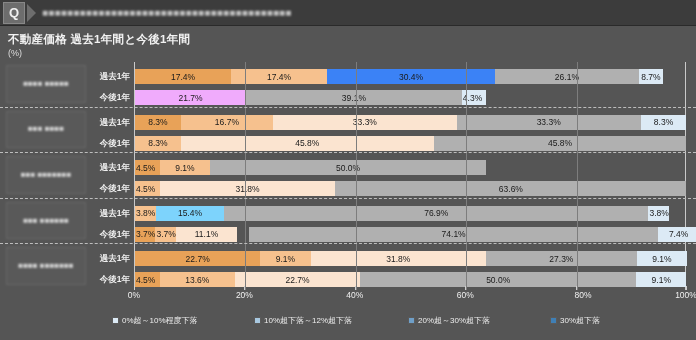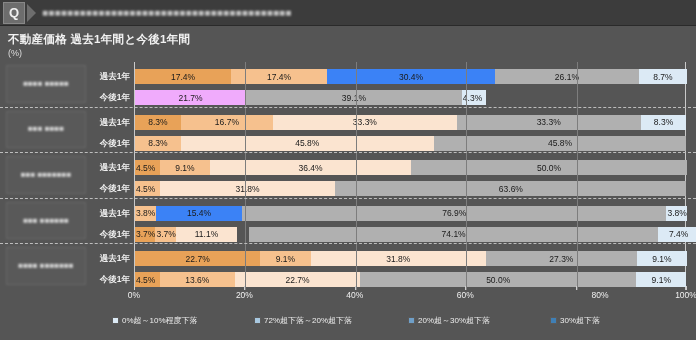--- a/index.html
+++ b/index.html
@@ -237,21 +237,21 @@
       <div class="ser-label" style="top: 166.8px;">今後1年</div>
       <div class="ser-label" style="top: 191.4px;">過去1年</div>
       <div class="ser-label" style="top: 212.4px;">今後1年</div>
     </div>
   <div class="plot" id="plot">
       <div class="bar" style="top: 7px;">
         <div class="seg" style="width: 96.048px; background: rgb(232, 162, 88);">17.4%</div>
         <div class="seg" style="width: 96.048px; background: rgb(246, 193, 142);">17.4%</div>
         <div class="seg" style="width: 167.808px; background: #3b82f6;">30.4%</div>
         <div class="seg" style="width: 144.072px; background: rgb(176, 176, 176);">26.1%</div>
-        <div class="seg" style="width: 48px; background: rgb(220, 234, 245);">8.7%</div>
+        <div class="seg" style="width: 24px; background: rgb(220, 234, 245);">8.7%</div>
       </div>
       <div class="bar" style="top: 28px;">
         <div class="seg" style="width: 111px; background: #f0abfc;">21.7%</div>
         <div class="seg" style="width: 215.832px; background: rgb(176, 176, 176);">39.1%</div>
         <div class="seg tiny" style="width: 23.736px; background: rgb(220, 234, 245);">4.3%</div>
       </div>
       <div class="bar" style="top: 52.6px;">
         <div class="seg" style="width: 45.816px; background: rgb(232, 162, 88);">8.3%</div>
         <div class="seg" style="width: 92.184px; background: rgb(246, 193, 142);">16.7%</div>
         <div class="seg" style="width: 183.816px; background: rgb(251, 228, 208);">33.3%</div>
@@ -259,31 +259,30 @@
         <div class="seg" style="width: 45.816px; background: rgb(220, 234, 245);">8.3%</div>
       </div>
       <div class="bar" style="top: 73.6px;">
         <div class="seg" style="width: 45.816px; background: rgb(246, 193, 142);">8.3%</div>
         <div class="seg" style="width: 252.816px; background: rgb(251, 228, 208);">45.8%</div>
         <div class="seg" style="width: 252.816px; background: rgb(176, 176, 176);">45.8%</div>
       </div>
       <div class="bar" style="top: 98.2px;">
         <div class="seg tiny" style="width: 24.84px; background: rgb(232, 162, 88);">4.5%</div>
         <div class="seg" style="width: 50.232px; background: rgb(246, 193, 142);">9.1%</div>
-        <div class="seg" style="width: 200.928px; background: rgb(251, 228, 208);">36.4%</div>
         <div class="seg" style="width: 276px; background: rgb(176, 176, 176);">50.0%</div>
       </div>
       <div class="bar" style="top: 119.2px;">
         <div class="seg tiny" style="width: 24.84px; background: rgb(246, 193, 142);">4.5%</div>
         <div class="seg" style="width: 175.536px; background: rgb(251, 228, 208);">31.8%</div>
         <div class="seg" style="width: 351.072px; background: rgb(176, 176, 176);">63.6%</div>
       </div>
       <div class="bar" style="top: 143.8px;">
         <div class="seg tiny" style="width: 20.976px; background: rgb(246, 193, 142);">3.8%</div>
-        <div class="seg" style="width: 86px; background: #3b82f6;">15.4%</div>
+        <div class="seg" style="width: 68px; background: #7dd3fc;">15.4%</div>
         <div class="seg" style="width: 424.488px; background: rgb(176, 176, 176);">76.9%</div>
         <div class="seg tiny" style="width: 20.976px; background: rgb(220, 234, 245);">3.8%</div>
       </div>
       <div class="bar" style="top: 164.8px;">
         <div class="seg tiny" style="width: 20.424px; background: rgb(232, 162, 88);">3.7%</div>
         <div class="seg tiny" style="width: 20.424px; background: rgb(246, 193, 142);">3.7%</div>
         <div class="seg" style="width: 61.272px; background: rgb(251, 228, 208);">11.1%</div>
         <div class="seg" style="width: 409.032px; background: rgb(176, 176, 176); margin-left: 12px;">74.1%</div>
         <div class="seg" style="width: 40.848px; background: rgb(220, 234, 245);">7.4%</div>
       </div>
@@ -308,40 +307,40 @@
     </div>
   <div class="axis" id="axis">
       <div class="tick" style="left: 0px;">0%</div>
       <div class="tickmark" style="left: 0px;"></div>
       <div class="tick" style="left: 110.4px;">20%</div>
       <div class="tickmark" style="left: 110.4px;"></div>
       <div class="tick" style="left: 220.8px;">40%</div>
       <div class="tickmark" style="left: 220.8px;"></div>
       <div class="tick" style="left: 331.2px;">60%</div>
       <div class="tickmark" style="left: 331.2px;"></div>
-      <div class="tick" style="left: 466px;">80%</div>
+      <div class="tick" style="left: 449px;">80%</div>
       <div class="tickmark" style="left: 441.6px;"></div>
       <div class="tick" style="left: 552px;">100%</div>
       <div class="tickmark" style="left: 552px;"></div>
     </div>
 <div class="group-sep" style="top: 44.6px;"></div>
     <div class="group-sep" style="top: 90.2px;"></div>
     <div class="group-sep" style="top: 135.8px;"></div>
     <div class="group-sep" style="top: 181.4px;"></div>
   </div>
 
 <div class="legend">
   <div class="legend-row" id="legend-row-2" style="top:18px">
       <div class="legend-item" style="width: 128px;">
         <span class="swatch" style="background: rgb(220, 234, 245);"></span>
         <span>0%超～10%程度下落</span>
       </div>
       <div class="legend-item" style="width: 140px;">
         <span class="swatch" style="background: rgb(168, 200, 224);"></span>
-        <span>72%超下落～20%超下落</span>
+        <span>10%超下落～12%超下落</span>
       </div>
       <div class="legend-item" style="width: 128px;">
         <span class="swatch" style="background: rgb(111, 159, 200);"></span>
         <span>20%超～30%超下落</span>
       </div>
       <div class="legend-item" style="width: 90px;">
         <span class="swatch" style="background: rgb(63, 127, 181);"></span>
         <span>30%超下落</span>
       </div>
     </div>

